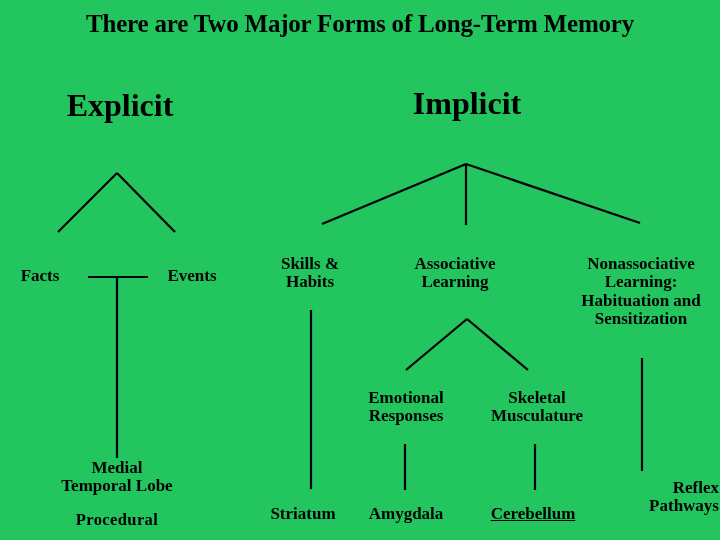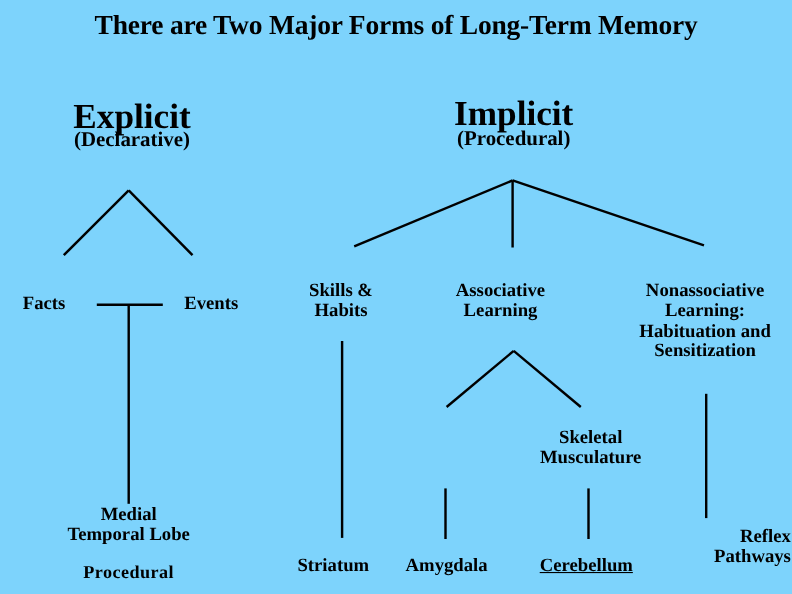--- a/index.html
+++ b/index.html
@@ -9,21 +9,21 @@
     background: #ffffff;
   }
   body {
     font-family: "Liberation Serif", "DejaVu Serif", serif;
     color: #000000;
   }
   #canvas {
     position: relative;
     width: 720px;
     height: 540px;
-    background: #7dd3fc;
+    background: #22c55e;
     overflow: hidden;
   }
   #lines {
     position: absolute;
     left: 0;
     top: 0;
     width: 720px;
     height: 540px;
     pointer-events: none;
   }
@@ -87,41 +87,41 @@
 
       <path d="M535,444 L535,490"></path>
 
       <path d="M642,358 L642,471"></path>
     </g>
   </svg>
 
   <div class="lbl title" style="left:360px; top:10px; width:700px;">There are Two Major Forms of Long-Term Memory</div>
 
   <div class="lbl branch-head" style="left:120px; top:88px; width:230px;">Explicit</div>
-  <div class="lbl branch-sub" style="left:120px; top:118px; width:230px;">(Declarative)</div>
 
   <div class="lbl node" style="left:40px; top:267px; width:120px;">Facts</div>
   <div class="lbl node" style="left:192px; top:267px; width:120px;">Events</div>
 
   <div class="lbl leaf" style="left:117px; top:459px; width:230px;">Medial
 Temporal Lobe</div>
   <div class="lbl hippo" style="left:117px; top:511px; width:230px;">Procedural</div>
 
   <div class="lbl branch-head" style="left:467px; top:86px; width:300px;">Implicit</div>
-  <div class="lbl branch-sub" style="left:467px; top:117px; width:300px;">(Procedural)</div>
 
   <div class="lbl node" style="left:310px; top:255px; width:150px;">Skills &amp;
 Habits</div>
   <div class="lbl node" style="left:455px; top:255px; width:180px;">Associative
 Learning</div>
   <div class="lbl node" style="left:641px; top:255px; width:180px;">Nonassociative
 Learning:
 Habituation and
 Sensitization</div>
 
+  <div class="lbl node" style="left:406px; top:389px; width:150px;">Emotional
+Responses</div>
   <div class="lbl node" style="left:537px; top:389px; width:160px;">Skeletal
 Musculature</div>
 
   <div class="lbl leaf" style="left:303px; top:505px; width:160px;">Striatum</div>
   <div class="lbl leaf" style="left:406px; top:505px; width:160px;">Amygdala</div>
   <div class="lbl leaf" style="left:533px; top:505px; width:170px;text-decoration:underline;">Cerebellum</div>
   <div class="lbl leaf" style="left:644px; top:479px; width:150px;text-align:right;">Reflex
 Pathways</div>
 
 </div>

